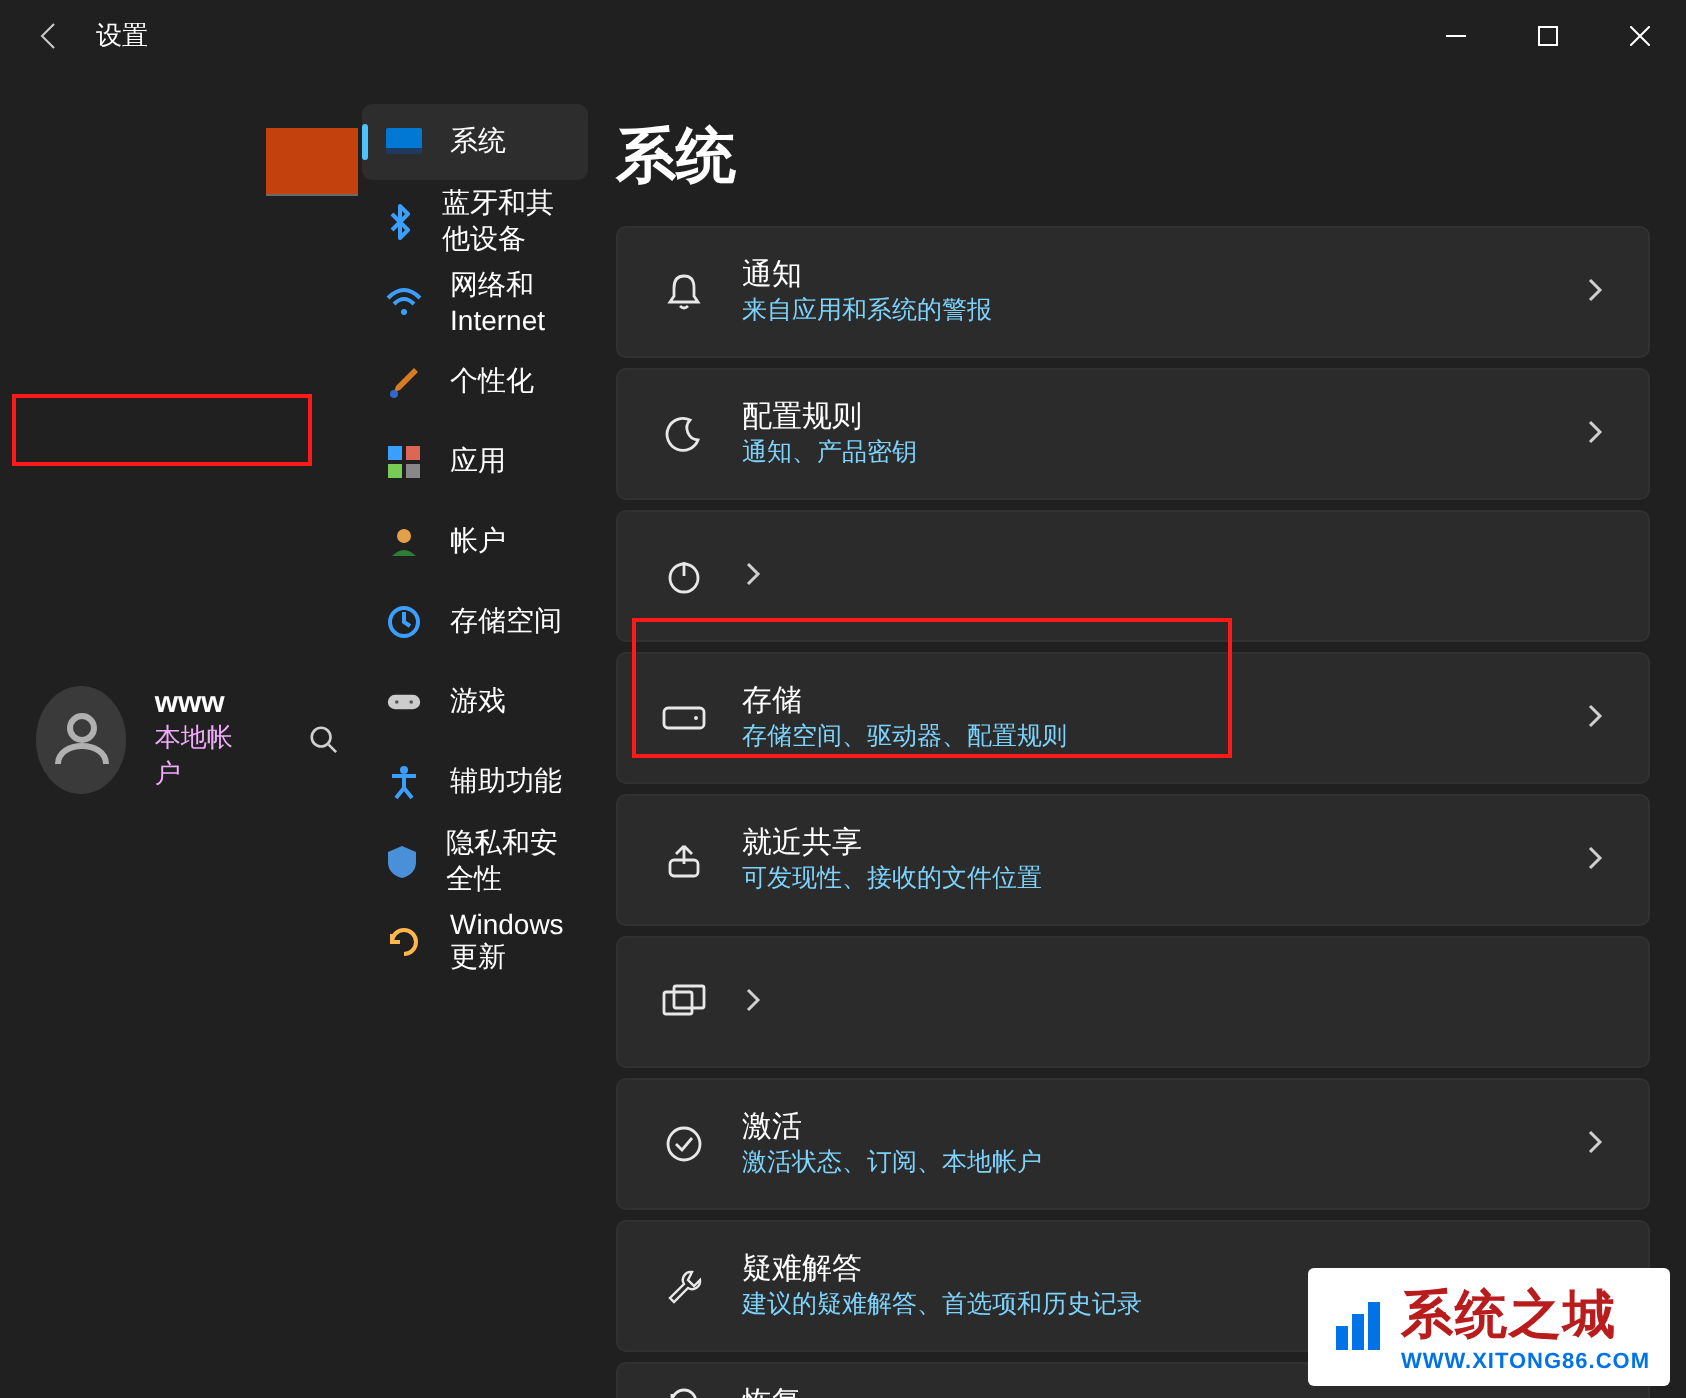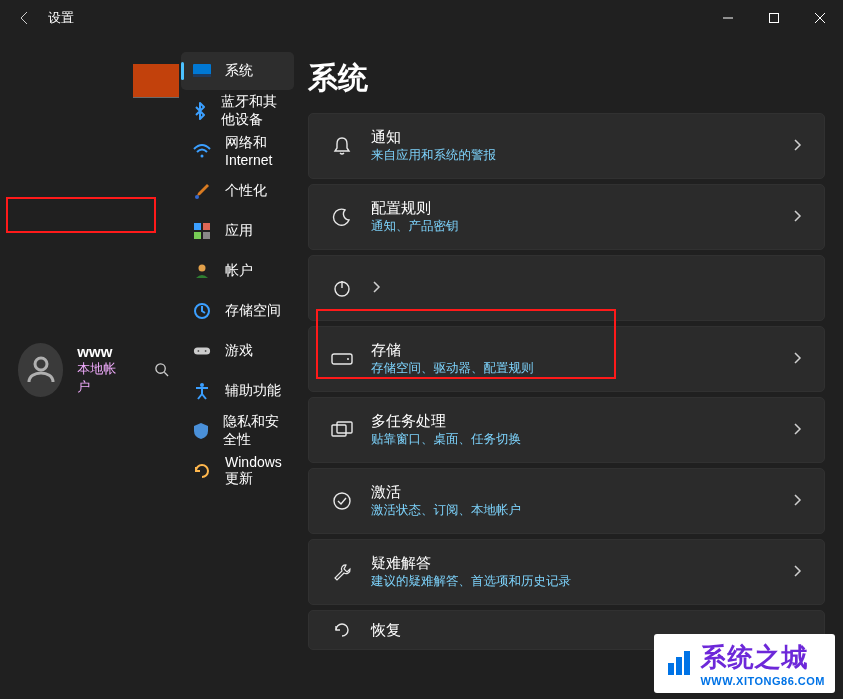--- a/index.html
+++ b/index.html
@@ -74,21 +74,21 @@
   .card-title { font-size: 15px; color: #ffffff; font-weight: 500; }
   .card-sub { font-size: 12.5px; color: #7dd3fc; }
   .chev { color: #cfcfcf; }
   .logo {
     position: absolute; right: 8px; bottom: 6px;
     background: #ffffff; color: #003a8c;
     padding: 6px 10px; border-radius: 3px;
     display: flex; align-items: center; gap: 6px;
     font-weight: 700;
   }
-  .logo .zh { color: #6d28d9; font-size: 26px; letter-spacing: 1px; font-family: "SimHei", sans-serif; }
+  .logo .zh { color: #b91c1c; font-size: 26px; letter-spacing: 1px; font-family: "SimHei", sans-serif; }
   .logo .url { font-size: 11px; color: #0073e6; font-weight: 700; letter-spacing: 0.5px; display:block; }
 </style>
 </head>
 <body>
 
 <div class="titlebar">
   <div class="titlebar-left">
     <div class="back-btn">
       <svg width="16" height="16" viewBox="0 0 16 16">
           <path d="M10 2 L4 8 L10 14" stroke="#cccccc" stroke-width="1" fill="none"></path>
@@ -301,32 +301,43 @@
           </span>
         <div class="card-texts">
           <span class="card-title">存储</span>
           <span class="card-sub">存储空间、驱动器、配置规则</span>
         </div>
         <span class="chev"><svg width="10" height="14" viewBox="0 0 10 14">
               <path d="M3 2 L8 7 L3 12" stroke="#cfcfcf" stroke-width="1.5" fill="none"></path>
             </svg></span>
       </div>
 
+      <div class="card">
+        <span class="card-icon">
+            <svg width="20" height="20" viewBox="0 0 20 20">
+              <path d="M10 3 L14 7 M10 3 L6 7 M10 3 V12" stroke="#e8e8e8" stroke-width="1.4" fill="none"></path>
+              <rect x="3" y="10" width="14" height="8" rx="2" stroke="#e8e8e8" stroke-width="1.4" fill="none"></rect>
+            </svg>
+          </span>
+        <div class="card-texts">
+          <span class="card-title">就近共享</span>
+          <span class="card-sub">可发现性、接收的文件位置</span>
+        </div>
+        <span class="chev"><svg width="10" height="14" viewBox="0 0 10 14">
+              <path d="M3 2 L8 7 L3 12" stroke="#cfcfcf" stroke-width="1.5" fill="none"></path>
+            </svg></span>
+      </div>
 
       <div class="card">
         <span class="card-icon">
             <svg width="22" height="18" viewBox="0 0 22 18">
               <rect x="1" y="4" width="14" height="11" rx="1" stroke="#e8e8e8" stroke-width="1.4" fill="none"></rect>
               <rect x="6" y="1" width="15" height="11" rx="1" stroke="#e8e8e8" stroke-width="1.4" fill="none"></rect>
             </svg>
           </span>
-        <div class="card-texts">
-          <span class="card-title">多任务处理</span>
-          <span class="card-sub">贴靠窗口、桌面、任务切换</span>
-        </div>
         <span class="chev"><svg width="10" height="14" viewBox="0 0 10 14">
               <path d="M3 2 L8 7 L3 12" stroke="#cfcfcf" stroke-width="1.5" fill="none"></path>
             </svg></span>
       </div>
 
       <div class="card">
         <span class="card-icon">
             <svg width="20" height="20" viewBox="0 0 20 20">
               <circle cx="10" cy="10" r="8" stroke="#e8e8e8" stroke-width="1.4" fill="none"></circle>
               <path d="M6 10 L9 13 L14 7" stroke="#e8e8e8" stroke-width="1.4" fill="none"></path>

